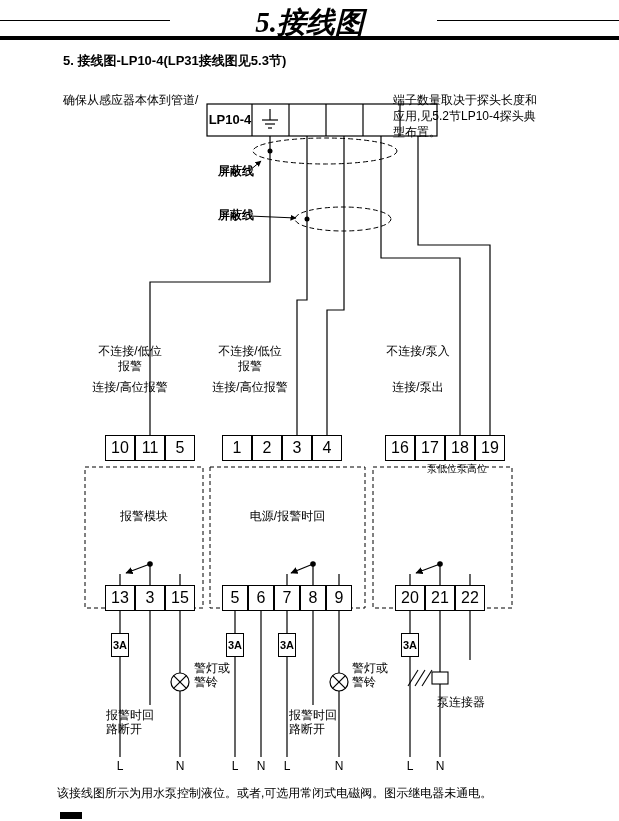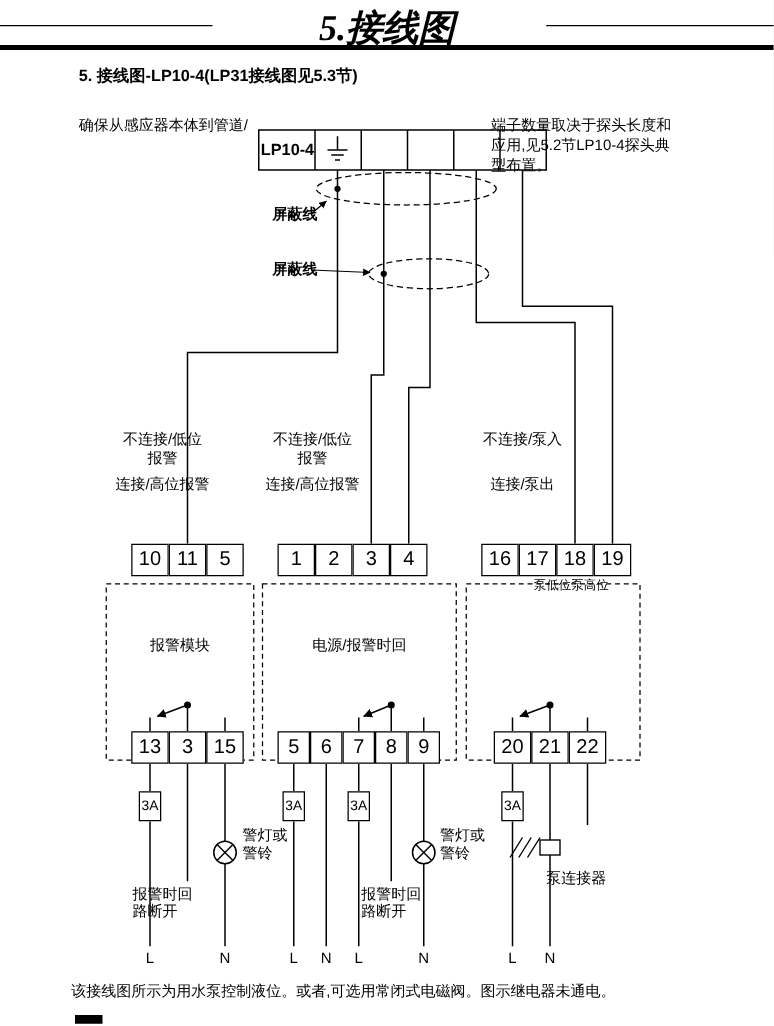--- a/index.html
+++ b/index.html
@@ -8,21 +8,21 @@
   .abs{position:absolute;white-space:nowrap}
   .rule{position:absolute;background:#000}
   .t12{font-size:12px;line-height:15px}
   .t11{font-size:12px;line-height:14px}
   .t10{font-size:10px;line-height:12px}
   .b{font-weight:bold}
   .ctr{text-align:center}
   .term{position:absolute;height:26px;border:1px solid #000;background:#fff;text-align:center;line-height:24px;font-size:16px}
   .w30{width:30px}
   .w26{width:26px}
-  .fuse{position:absolute;width:18px;height:24px;border:1px solid #000;background:#fff;text-align:center;line-height:22px;font-size:11px;font-weight:normal}
+  .fuse{position:absolute;width:18px;height:24px;border:1px solid #000;background:#fff;text-align:center;line-height:22px;font-size:11px;font-weight:bold}
   #wires{position:absolute;left:0;top:0}
   .title{position:absolute;left:0;top:3px;width:619px;text-align:center;
          font-family:"Liberation Serif","DejaVu Serif",serif;font-style:italic;font-weight:bold;font-size:29px}
 </style>
 </head>
 <body>
 
 <div id="page">
 
   <svg id="wires" width="619" height="821">

